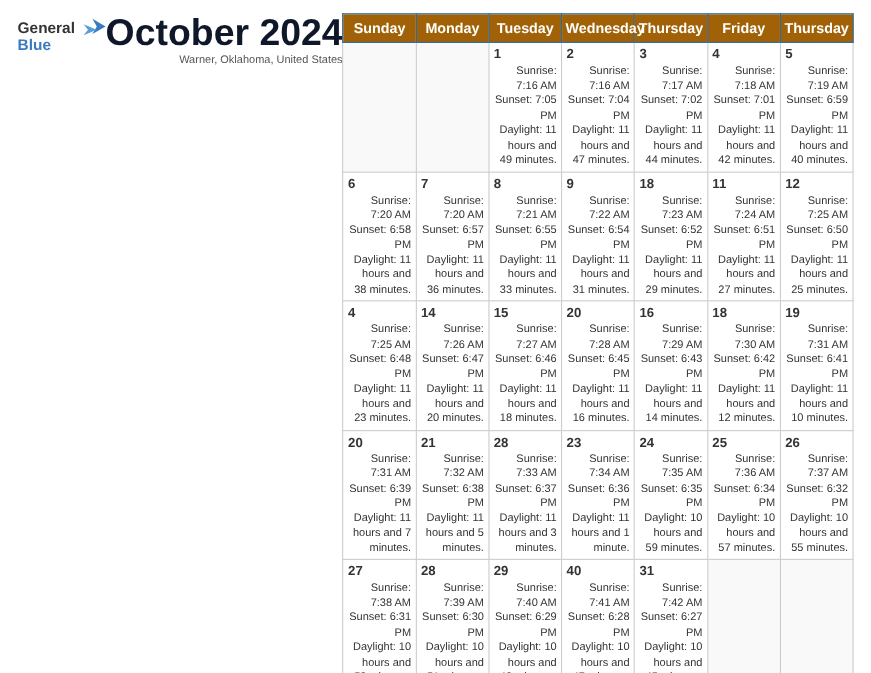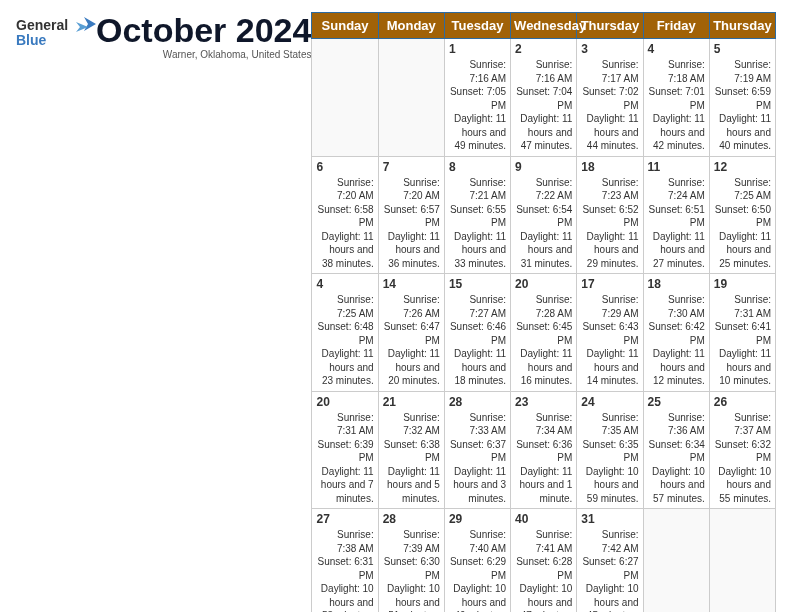--- a/index.html
+++ b/index.html
@@ -181,21 +181,21 @@
           </td>
           <td>
             <div class="day-num">15</div>
             <div class="cell-text">Sunrise: 7:27 AM<br>Sunset: 6:46 PM<br>Daylight: 11 hours and 18 minutes.</div>
           </td>
           <td>
             <div class="day-num">20</div>
             <div class="cell-text">Sunrise: 7:28 AM<br>Sunset: 6:45 PM<br>Daylight: 11 hours and 16 minutes.</div>
           </td>
           <td>
-            <div class="day-num">17</div>
+            <div class="day-num">16</div>
             <div class="cell-text">Sunrise: 7:29 AM<br>Sunset: 6:43 PM<br>Daylight: 11 hours and 14 minutes.</div>
           </td>
           <td>
             <div class="day-num">18</div>
             <div class="cell-text">Sunrise: 7:30 AM<br>Sunset: 6:42 PM<br>Daylight: 11 hours and 12 minutes.</div>
           </td>
           <td>
             <div class="day-num">19</div>
             <div class="cell-text">Sunrise: 7:31 AM<br>Sunset: 6:41 PM<br>Daylight: 11 hours and 10 minutes.</div>
           </td>

